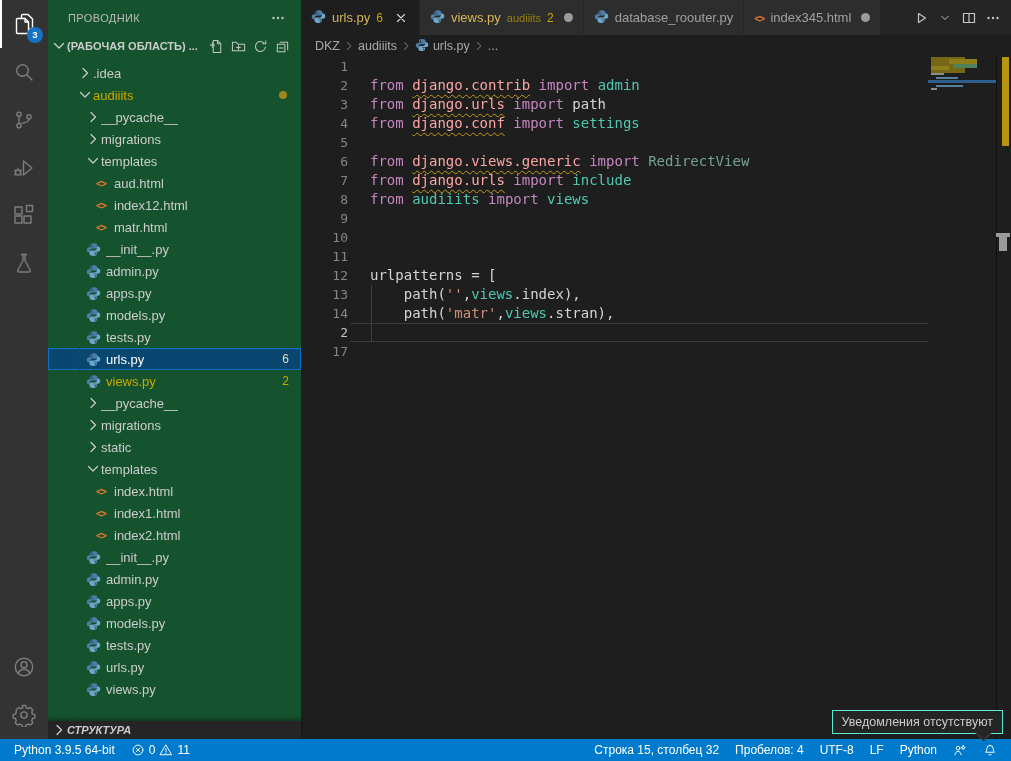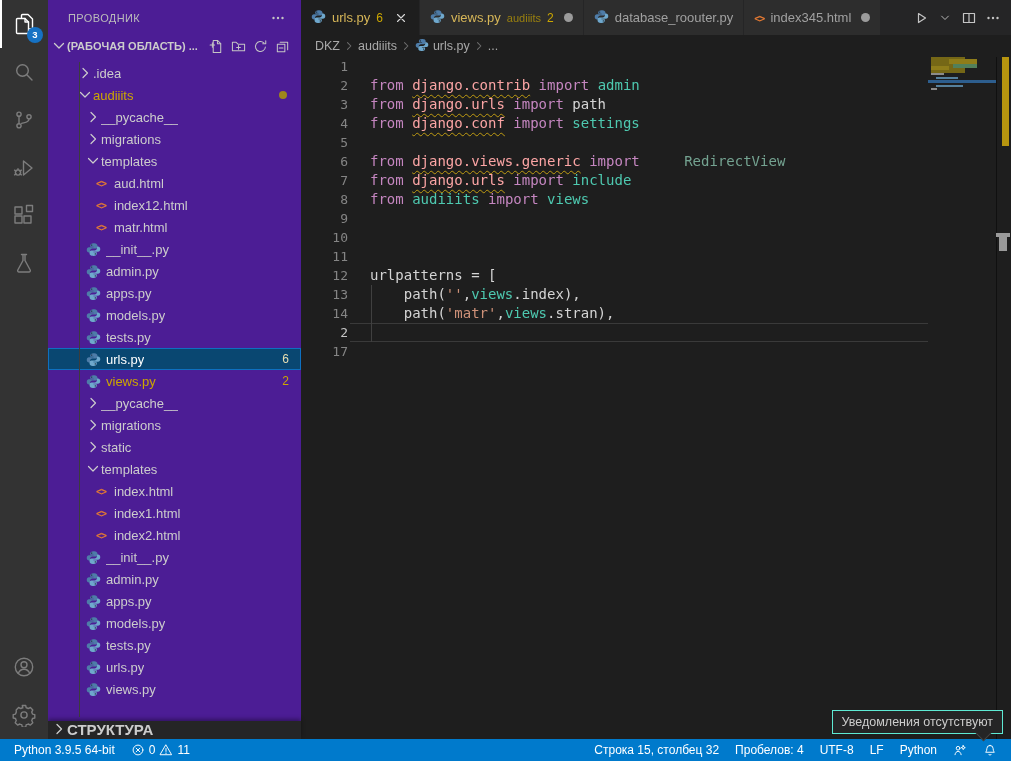--- a/index.html
+++ b/index.html
@@ -11,40 +11,40 @@
   
   #activity-bar{position:absolute;left:0;top:0;width:48px;height:739px;background:#333333;z-index:5;}
   .ab-item{position:relative;width:48px;height:48px;display:flex;align-items:center;justify-content:center;color:#7d7d7d;cursor:pointer;}
   .ab-item.active{color:#ffffff;}
   .ab-item.active::before{content:"";position:absolute;left:0;top:0;width:2px;height:48px;background:#ffffff;}
   .ab-bottom{position:absolute;bottom:0;left:0;width:48px;}
   .ab-badge{position:absolute;right:5px;bottom:5px;min-width:16px;height:16px;border-radius:9px;background:#1672c4;
             color:#fff;font-size:9.5px;line-height:16px;text-align:center;font-weight:bold;}
 
   
-  #sidebar{position:absolute;left:48px;top:0;width:253px;height:739px;background:#4c1d95;z-index:4;}
+  #sidebar{position:absolute;left:48px;top:0;width:253px;height:739px;background:#14532d;z-index:4;}
   #sidebar-title-row{height:35px;display:flex;align-items:center;padding:0 14px 0 20px;}
   #sidebar-title{font-size:11px;color:#bbbbbb;letter-spacing:.4px;flex:1;}
   #ws-header{height:22px;display:flex;align-items:center;padding-left:3px;font-size:11px;font-weight:bold;color:#cccccc;}
   #ws-label{white-space:nowrap;overflow:hidden;}
   #ws-actions{margin-left:auto;display:flex;gap:4px;padding-right:10px;color:#c5c5c5;}
   #ws-actions .icon{width:18px;height:18px;cursor:pointer;}
   #file-tree{position:absolute;top:57px;left:0;right:0;bottom:18px;overflow:hidden;}
   #tree-guide{position:absolute;left:31px;top:5px;width:1px;height:655px;background:#3c3c3c;}
   .tree-row{position:relative;height:22px;display:flex;align-items:center;font-size:13px;color:#cccccc;cursor:pointer;white-space:nowrap;}
   .tree-row .fi{width:16px;height:16px;margin-right:5px;flex:none;display:inline-flex;align-items:center;justify-content:center;}
   .tree-row.warn .lbl{color:#cca700;}
   .tree-row.selected{background:#094771;outline:1px solid #0e70c0;outline-offset:-1px;color:#ffffff;}
   .tree-row .lbl{overflow:hidden;text-overflow:ellipsis;}
   .tree-badge{margin-left:auto;padding-right:12px;font-size:12px;color:#cca700;}
   .tree-row.selected .tree-badge{color:#e8dfb2;}
   .tree-dot{margin-left:auto;margin-right:14px;width:8px;height:8px;border-radius:50%;background:#9e861a;}
   .html-glyph{color:#e37933;font-weight:bold;font-size:10px;letter-spacing:-1px;font-family:"DejaVu Sans Mono",monospace;}
-  #outline-header{position:absolute;left:0;right:0;bottom:0;height:18px;display:flex;align-items:flex-start;background:#252526;
-                  font-size:15px;font-weight:bold;color:#cccccc;box-shadow:0 -2px 4px rgba(0,0,0,.35);padding-left:3px;}
+  #outline-header{position:absolute;left:0;right:0;bottom:0;height:18px;display:flex;align-items:center;background:#252526;
+                  font-size:11px;font-weight:bold;color:#cccccc;box-shadow:0 -2px 4px rgba(0,0,0,.35);padding-left:3px;font-style:italic;}
 
   
   #editor{position:absolute;left:301px;top:0;width:710px;height:739px;background:#1e1e1e;}
   #tab-bar{position:absolute;left:0;top:0;right:0;height:35px;background:#252526;display:flex;}
   #tabs{display:flex;height:35px;}
   .tab{display:flex;align-items:center;gap:6px;padding:0 10px;background:#2d2d2d;border-right:1px solid #252526;
        font-size:13px;color:#a0a0a0;cursor:pointer;}
   .tab.active{background:#1e1e1e;}
   .tab.warn .tab-label{color:#d6b658;}
   .tab .tab-desc{font-size:11px;color:rgba(204,167,0,.68);}
@@ -60,21 +60,21 @@
   #code-area{position:absolute;left:0;top:57px;right:0;bottom:0;}
   #cur-line{position:absolute;left:49px;top:266px;width:578px;height:19px;border-top:1px solid #3a3a3a;border-bottom:1px solid #3a3a3a;box-sizing:border-box;}
   #indent-guide{position:absolute;left:70px;top:228px;width:1px;height:57px;background:#404040;}
   .cl{display:flex;height:19px;line-height:19px;font-family:"DejaVu Sans Mono",monospace;font-size:14px;position:relative;}
   .ln{width:47px;text-align:right;color:#858585;font-size:13px;flex:none;}
   .cl.cur .ln{color:#c6c6c6;}
   .lc{padding-left:22px;white-space:pre;}
   .tok-kw{color:#c586c0;}
   .tok-mod{color:#4ec9b0;}
   .tok-modw{color:#fca5a5;text-decoration:underline wavy #bf9b12;text-decoration-thickness:1px;text-underline-offset:3.5px;}
-  .tok-cls{color:#74a391;margin-left:36px;}
+  .tok-cls{color:#74a391;}
   .tok-str{color:#ce9178;}
   .tok-pl{color:#d4d4d4;}
   .tok-brk{color:#d4d4d4;outline:1px solid #6e6e6e;outline-offset:-1px;}
   .deco{position:absolute;}
 
   
   #status-bar{position:absolute;left:0;bottom:0;width:1011px;height:22px;background:#007acc;color:#ffffff;
               display:flex;align-items:center;font-size:12px;z-index:10;}
   .sb-group{display:flex;align-items:center;height:22px;}
   #sb-left{padding-left:6px;}

